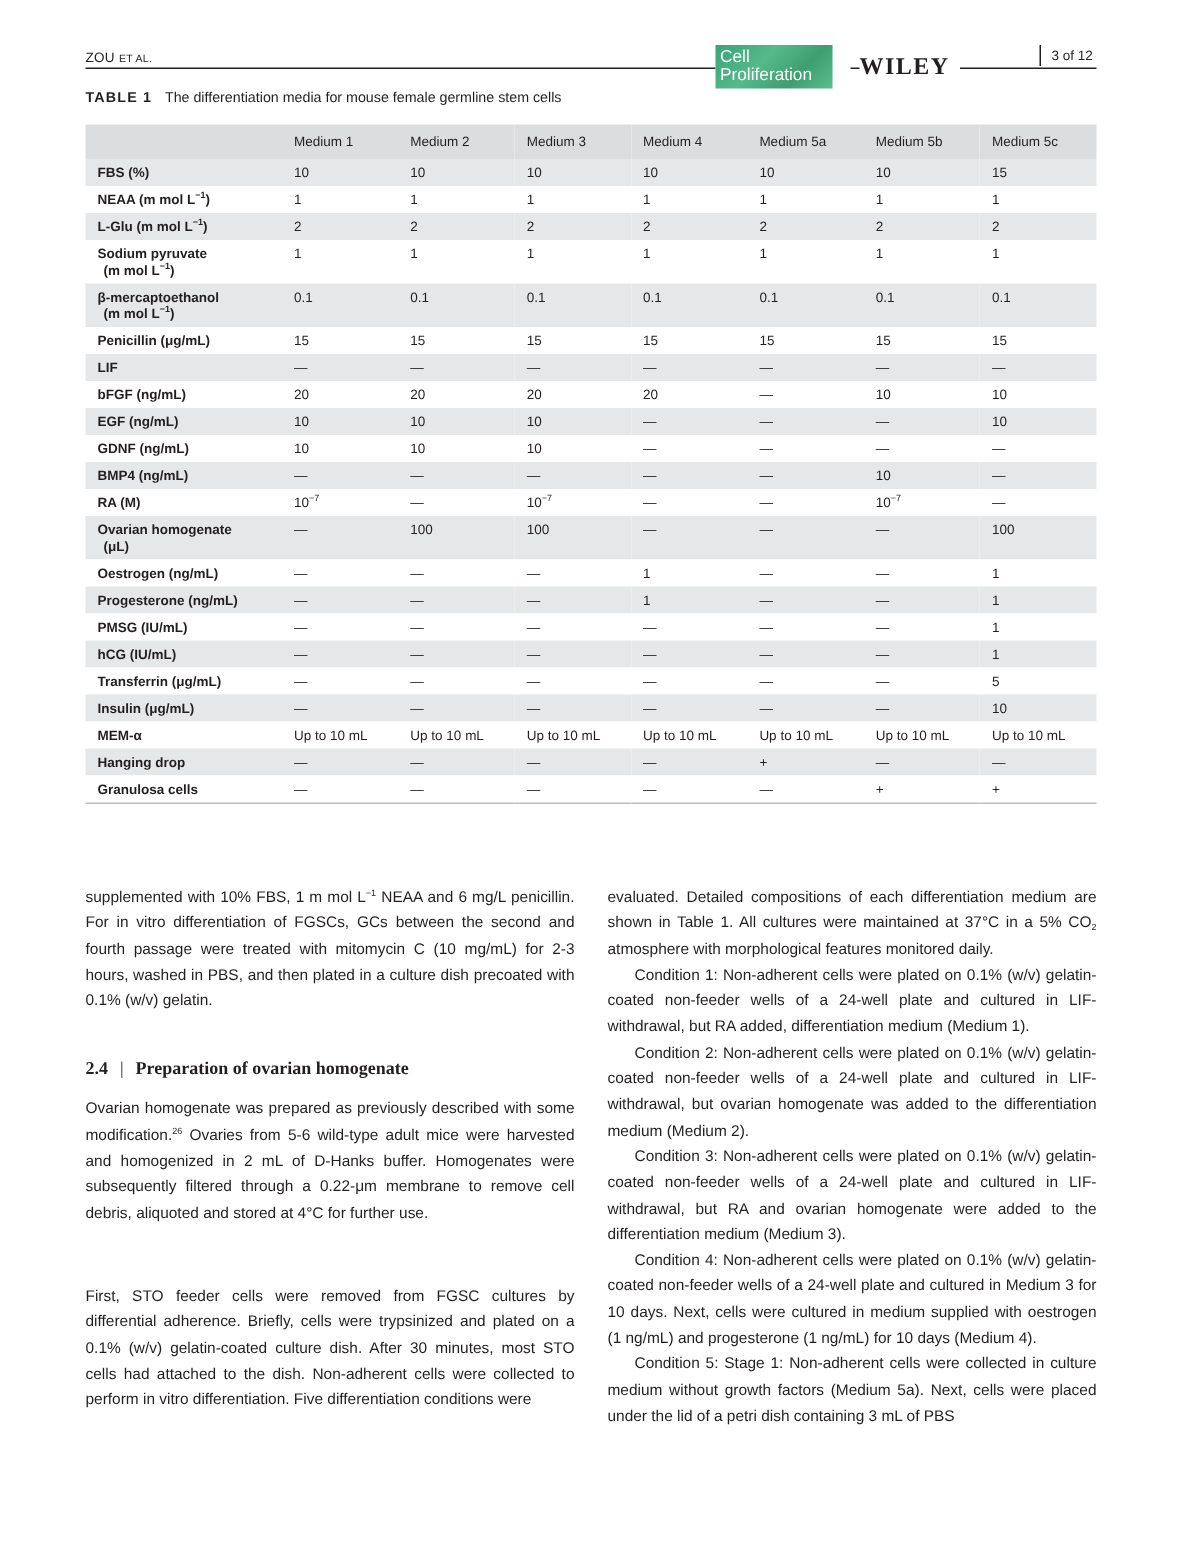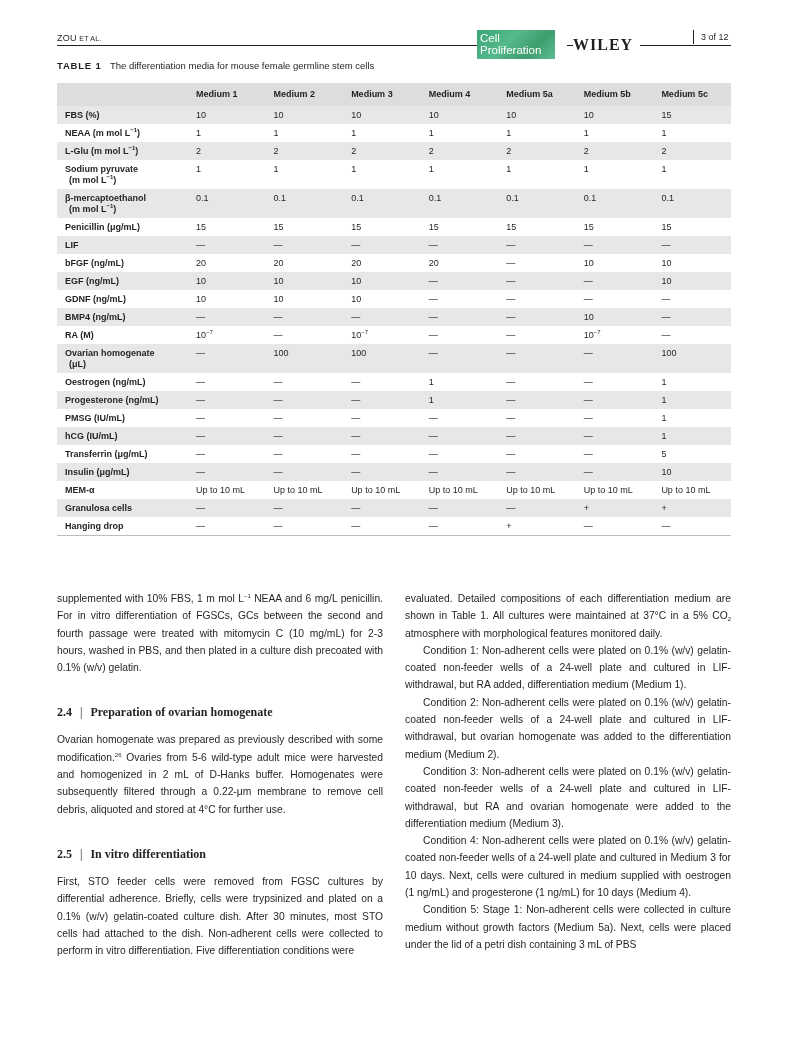--- a/index.html
+++ b/index.html
@@ -19,21 +19,21 @@
   .page-divider { position: absolute; left: 636px; top: 0; height: 14px; border-left: 1px solid #231f20; }
   .page-num { position: absolute; left: 644px; top: 2px; font-size: 9px; }
 
   .table-caption { position: absolute; left: 57px; top: 60px; font-size: 9.5px; }
   .table-caption .lbl { font-weight: bold; letter-spacing: 0.8px; margin-right: 6px; }
 
   table.media { position: absolute; left: 57px; top: 83px; width: 674px; border-collapse: collapse;
                 font-size: 9px; line-height: 11px; }
   table.media th, table.media td { text-align: left; vertical-align: top; padding: 4px 0 3px 8px; }
   table.media thead tr { background: #dcdddf; }
-  table.media th { font-weight: bold; padding-top: 6px; padding-bottom: 6px; }
+  table.media th { font-weight: normal; padding-top: 6px; padding-bottom: 6px; }
   table.media tbody tr:nth-child(odd) { background: #e6e7e8; }
   table.media tbody tr:nth-child(even) { background: #ffffff; }
   table.media tbody tr:last-child { border-bottom: 1px solid #bcbec0; }
   table.media td.rowlabel { width: 123px; font-weight: bold; }
   table.media td.rowlabel .indent { display: block; padding-left: 4px; }
   sup { font-size: 6px; line-height: 0; vertical-align: 4px; }
   sub { font-size: 6px; line-height: 0; vertical-align: -2px; }
 
   .col { position: absolute; top: 590px; width: 326px; font-size: 10.3px; line-height: 17.3px; text-align: justify; }
   .col-left { left: 57px; }
@@ -278,50 +278,49 @@
         <td class="rowlabel"><span>MEM-α</span></td>
         <td><span>Up to 10 mL</span></td>
         <td><span>Up to 10 mL</span></td>
         <td><span>Up to 10 mL</span></td>
         <td><span>Up to 10 mL</span></td>
         <td><span>Up to 10 mL</span></td>
         <td><span>Up to 10 mL</span></td>
         <td><span>Up to 10 mL</span></td>
       </tr>
       <tr>
+        <td class="rowlabel"><span>Hanging drop</span></td>
+        <td><span>—</span></td>
+        <td><span>—</span></td>
+        <td><span>—</span></td>
+        <td><span>—</span></td>
+        <td><span>+</span></td>
+        <td><span>—</span></td>
+        <td><span>—</span></td>
+      </tr>
+      <tr>
         <td class="rowlabel"><span>Granulosa cells</span></td>
         <td><span>—</span></td>
         <td><span>—</span></td>
         <td><span>—</span></td>
         <td><span>—</span></td>
         <td><span>—</span></td>
         <td><span>+</span></td>
         <td><span>+</span></td>
-      </tr>
-      <tr>
-        <td class="rowlabel"><span>Hanging drop</span></td>
-        <td><span>—</span></td>
-        <td><span>—</span></td>
-        <td><span>—</span></td>
-        <td><span>—</span></td>
-        <td><span>+</span></td>
-        <td><span>—</span></td>
-        <td><span>—</span></td>
       </tr>
     </tbody>
 </table>
 
 <div class="col col-left">
   <p><span>supplemented with 10% FBS, 1 m mol L</span><sup>−1</sup><span> NEAA and 6 mg/L penicillin. For in vitro differentiation of FGSCs, GCs between the second and fourth passage were treated with mitomycin C (10 mg/mL) for 2-3 hours, washed in PBS, and then plated in a culture dish precoated with 0.1% (w/v) gelatin.</span></p>
   <div class="gap-before-h"></div>
   <h2 class="section-heading"><span>2.4</span><span class="sep">|</span><span>Preparation of ovarian homogenate</span></h2>
   <div class="gap-after-h"></div>
   <p><span>Ovarian homogenate was prepared as previously described with some modification.</span><sup>26</sup><span> Ovaries from 5-6 wild-type adult mice were harvested and homogenized in 2 mL of D-Hanks buffer. Homogenates were subsequently filtered through a 0.22-μm membrane to remove cell debris, aliquoted and stored at 4°C for further use.</span></p>
   <div class="gap-before-h"></div>
-  <h2 class="section-heading"><span>2.5</span><span class="sep">|</span><span>In vitro differentiation</span></h2>
   <div class="gap-after-h"></div>
   <p>First, STO feeder cells were removed from FGSC cultures by differential adherence. Briefly, cells were trypsinized and plated on a 0.1% (w/v) gelatin-coated culture dish. After 30 minutes, most STO cells had attached to the dish. Non-adherent cells were collected to perform in vitro differentiation. Five differentiation conditions were</p>
 </div>
 
 <div class="col col-right">
   <p><span>evaluated. Detailed compositions of each differentiation medium are shown in Table 1. All cultures were maintained at 37°C in a 5% CO</span><sub>2</sub><span> atmosphere with morphological features monitored daily.</span></p>
   <p class="indent">Condition 1: Non-adherent cells were plated on 0.1% (w/v) gelatin-coated non-feeder wells of a 24-well plate and cultured in LIF-withdrawal, but RA added, differentiation medium (Medium 1).</p>
   <p class="indent">Condition 2: Non-adherent cells were plated on 0.1% (w/v) gelatin-coated non-feeder wells of a 24-well plate and cultured in LIF-withdrawal, but ovarian homogenate was added to the differentiation medium (Medium 2).</p>
   <p class="indent">Condition 3: Non-adherent cells were plated on 0.1% (w/v) gelatin-coated non-feeder wells of a 24-well plate and cultured in LIF-withdrawal, but RA and ovarian homogenate were added to the differentiation medium (Medium 3).</p>
   <p class="indent">Condition 4: Non-adherent cells were plated on 0.1% (w/v) gelatin-coated non-feeder wells of a 24-well plate and cultured in Medium 3 for 10 days. Next, cells were cultured in medium supplied with oestrogen (1 ng/mL) and progesterone (1 ng/mL) for 10 days (Medium 4).</p>

